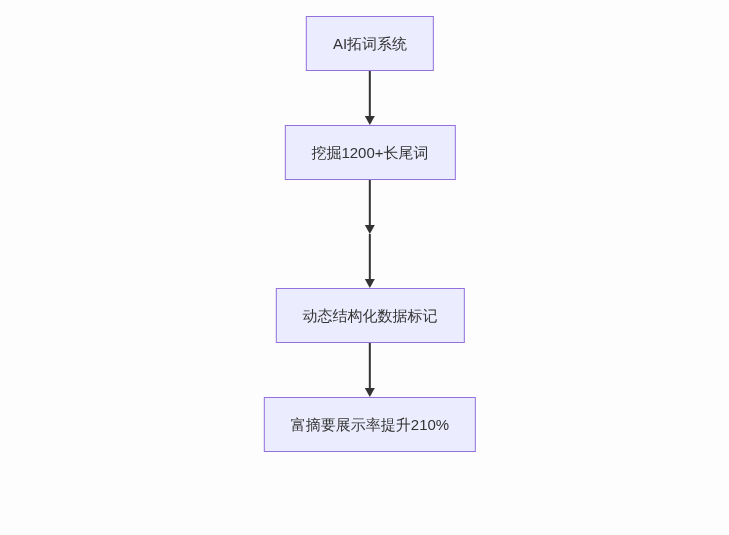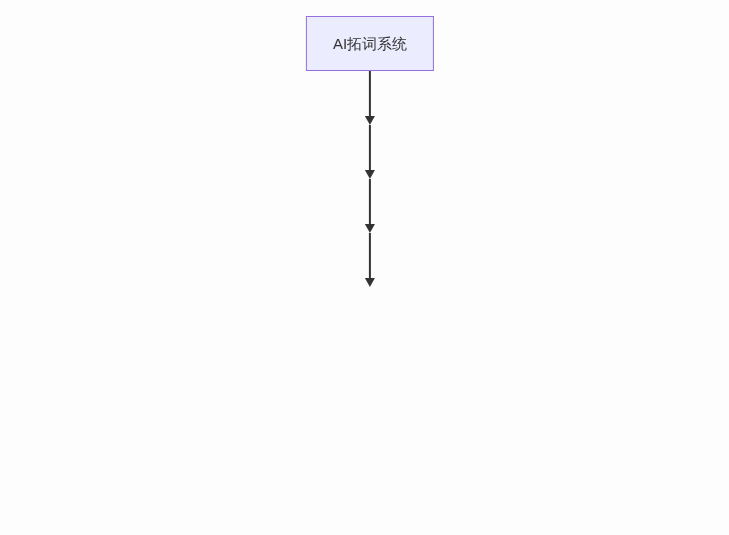--- a/index.html
+++ b/index.html
@@ -72,33 +72,42 @@
 
     <div class="flow-node">
       <span class="node-label">AI拓词系统</span>
     </div>
 
     <div class="arrow-connector">
       <div class="arrow-line"></div>
       <div class="arrow-head"></div>
     </div>
 
+    <div class="flow-node">
+      <span class="node-label">挖掘1200+长尾词</span>
+    </div>
 
     <div class="arrow-connector">
       <div class="arrow-line"></div>
       <div class="arrow-head"></div>
     </div>
 
 
     <div class="arrow-connector">
       <div class="arrow-line"></div>
       <div class="arrow-head"></div>
     </div>
 
+    <div class="flow-node">
+      <span class="node-label">动态结构化数据标记</span>
+    </div>
 
     <div class="arrow-connector">
       <div class="arrow-line"></div>
       <div class="arrow-head"></div>
     </div>
 
+    <div class="flow-node">
+      <span class="node-label">富摘要展示率提升210%</span>
+    </div>
 
   </div>
 </div>
 
 </body></html>

